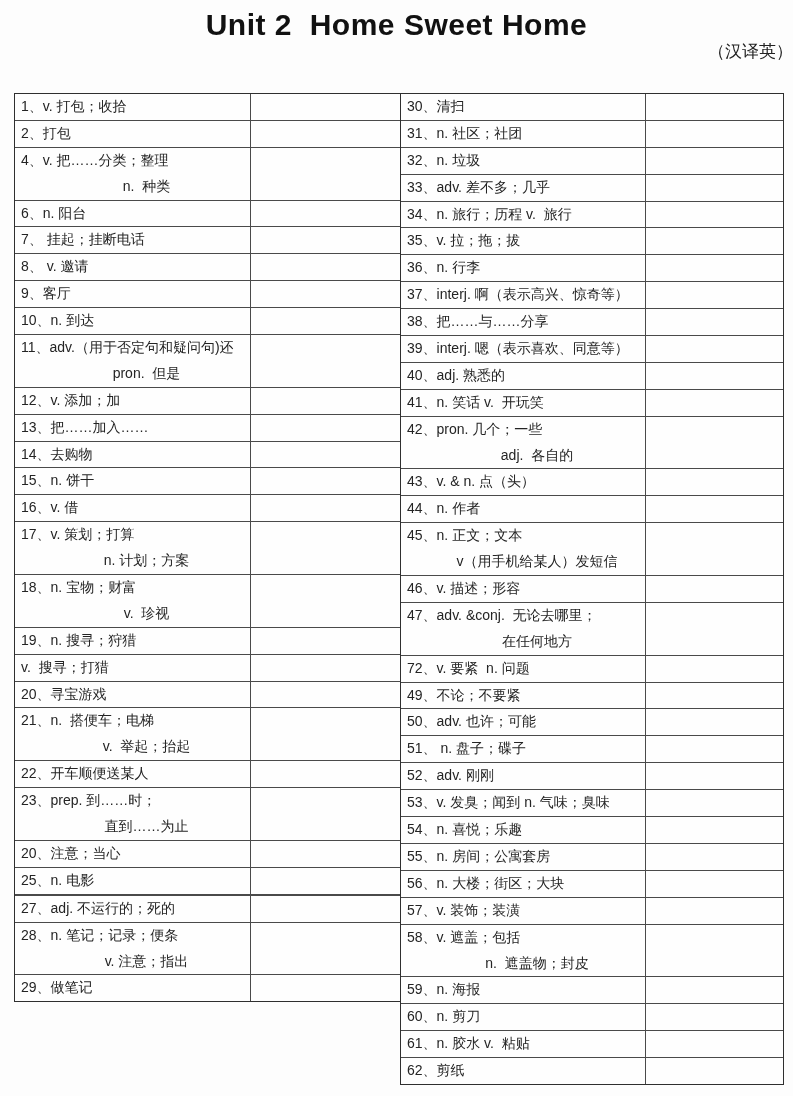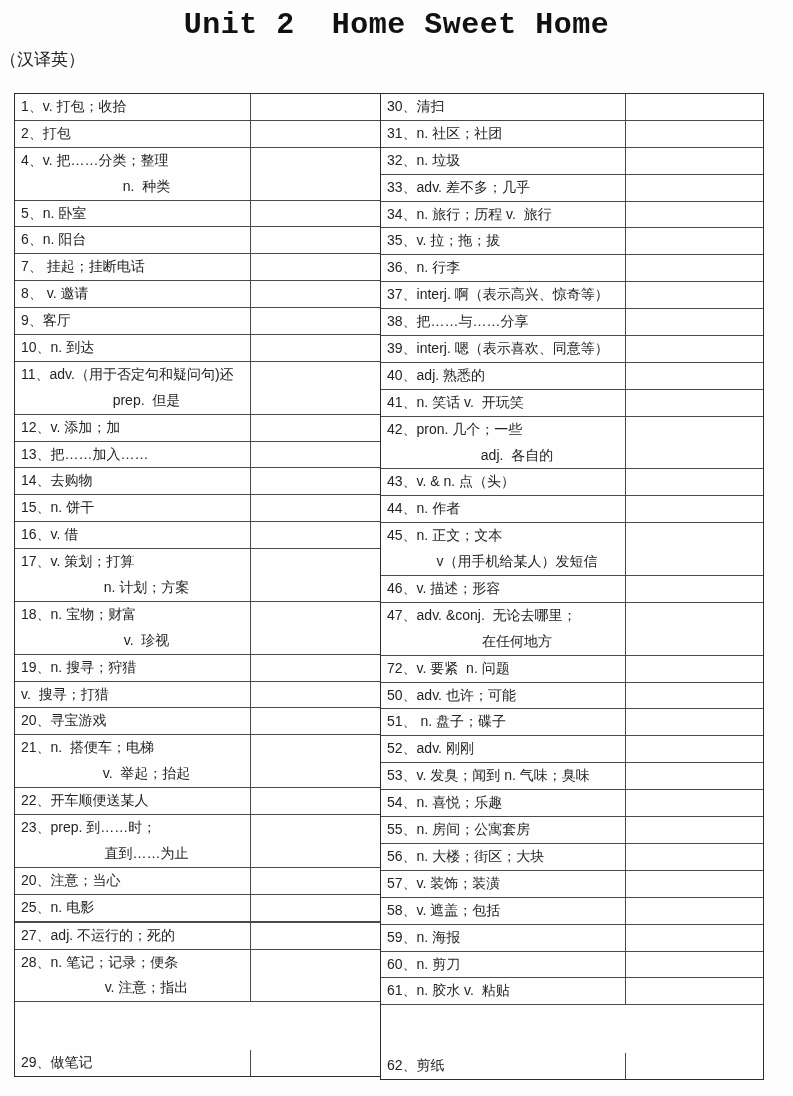--- a/index.html
+++ b/index.html
@@ -11,46 +11,46 @@
     font-family: "Liberation Sans", "DejaVu Sans", sans-serif;
     color: #1e1e1e;
     overflow: hidden;
   }
   .title {
     position: absolute;
     top: 8px; left: 0;
     width: 100%;
     margin: 0;
     text-align: center;
-    font-family: Liberation Mono, monospace;
+    font-family: Liberation Sans, sans-serif;
     font-size: 30px;
     font-weight: bold;
     letter-spacing: 0.5px;
     color: #111;
     white-space: pre;
   }
   .subtitle {
     position: absolute;
-    top: 48px; left: 0;
+    top: 40px; left: 0;
     width: 100%;
-    text-align: left;
+    text-align: right;
     font-size: 17px;
     color: #222;
   }
   .vtable {
     position: absolute;
     top: 93px;
     border: 1px solid #2f2f2f;
     background: #fefefe;
     box-sizing: border-box;
   }
   .vtable.left  { left: 14px;  width: 436px; }
-  .vtable.right { left: 380px; width: 384px; }
+  .vtable.right { left: 400px; width: 384px; }
   .trow { display: flex; border-bottom: 1px solid #4a4a4a; }
-  .trow:last-child { border-bottom: none; margin-top: 48px; }
+  .trow:last-child { border-bottom: none; }
   .cell { box-sizing: border-box; }
   .cell.text {
     border-right: 1px solid #4a4a4a;
     padding: 0 2px 0 6px;
     overflow: hidden;
   }
   .vtable.left  .cell.text { width: 236px; }
   .vtable.right .cell.text { width: 245px; }
   .cell.blank { flex: 1; background: #fefefe; }
   .line {
@@ -84,26 +84,20 @@
       </div>
       <div class="trow">
         <div class="cell text">
           <div class="line">4、v. 把……分类；整理</div>
           <div class="line">n.  种类</div>
         </div>
         <div class="cell blank"></div>
       </div>
       <div class="trow">
         <div class="cell text">
-          <div class="line">5、n. 卧室</div>
-        </div>
-        <div class="cell blank"></div>
-      </div>
-      <div class="trow">
-        <div class="cell text">
           <div class="line">6、n. 阳台</div>
         </div>
         <div class="cell blank"></div>
       </div>
       <div class="trow">
         <div class="cell text">
           <div class="line">7、 挂起；挂断电话</div>
         </div>
         <div class="cell blank"></div>
       </div>
@@ -121,21 +115,21 @@
       </div>
       <div class="trow">
         <div class="cell text">
           <div class="line">10、n. 到达</div>
         </div>
         <div class="cell blank"></div>
       </div>
       <div class="trow">
         <div class="cell text">
           <div class="line">11、adv.（用于否定句和疑问句)还</div>
-          <div class="line">prep.  但是</div>
+          <div class="line">pron.  但是</div>
         </div>
         <div class="cell blank"></div>
       </div>
       <div class="trow">
         <div class="cell text">
           <div class="line">12、v. 添加；加</div>
         </div>
         <div class="cell blank"></div>
       </div>
       <div class="trow">
@@ -362,20 +356,26 @@
         <div class="cell blank"></div>
       </div>
       <div class="trow">
         <div class="cell text">
           <div class="line">72、v. 要紧  n. 问题</div>
         </div>
         <div class="cell blank"></div>
       </div>
       <div class="trow">
         <div class="cell text">
+          <div class="line">49、不论；不要紧</div>
+        </div>
+        <div class="cell blank"></div>
+      </div>
+      <div class="trow">
+        <div class="cell text">
           <div class="line">50、adv. 也许；可能</div>
         </div>
         <div class="cell blank"></div>
       </div>
       <div class="trow">
         <div class="cell text">
           <div class="line">51、 n. 盘子；碟子</div>
         </div>
         <div class="cell blank"></div>
       </div>
@@ -411,20 +411,21 @@
       </div>
       <div class="trow">
         <div class="cell text">
           <div class="line">57、v. 装饰；装潢</div>
         </div>
         <div class="cell blank"></div>
       </div>
       <div class="trow">
         <div class="cell text">
           <div class="line">58、v. 遮盖；包括</div>
+          <div class="line">n.  遮盖物；封皮</div>
         </div>
         <div class="cell blank"></div>
       </div>
       <div class="trow">
         <div class="cell text">
           <div class="line">59、n. 海报</div>
         </div>
         <div class="cell blank"></div>
       </div>
       <div class="trow">

